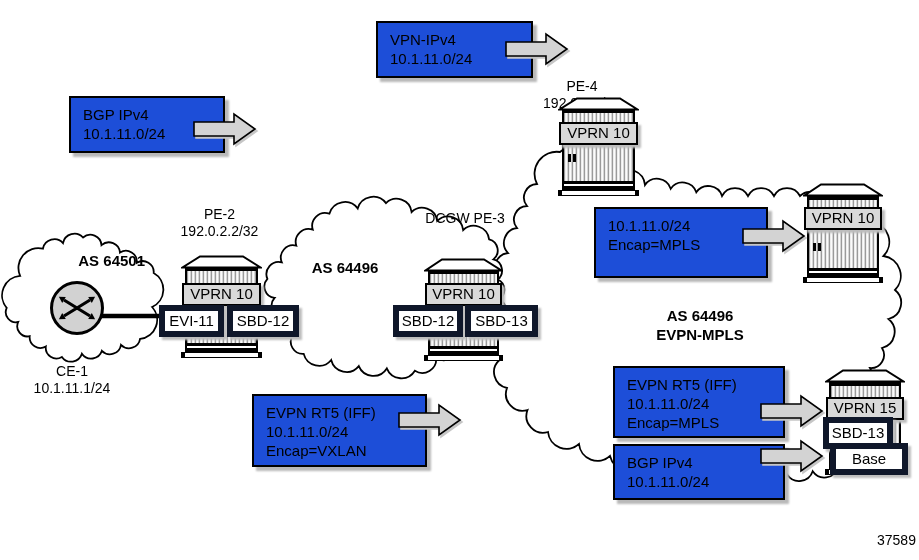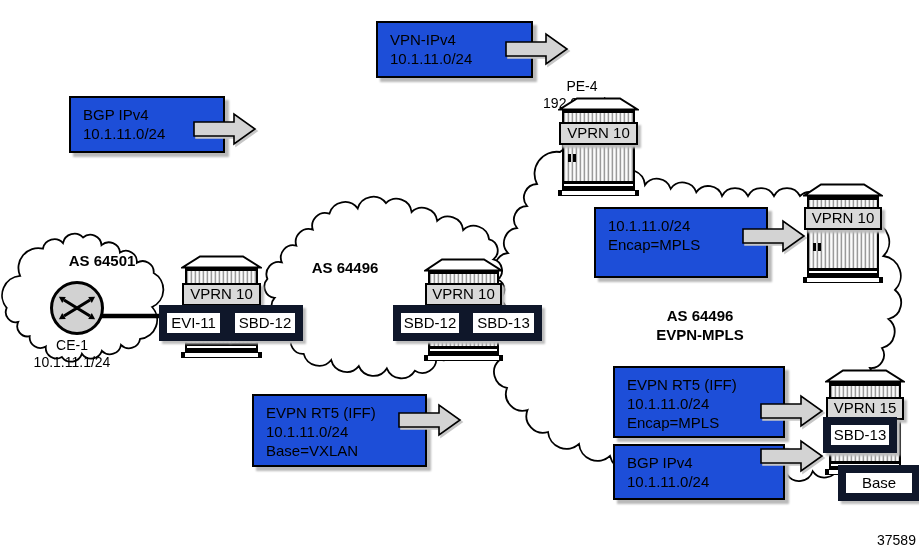--- a/index.html
+++ b/index.html
@@ -2,42 +2,42 @@
 <html><head>
 <meta charset="utf-8">
 <style>
   html,body{margin:0;padding:0;background:#fff;}
   .canvas{position:relative;width:919px;height:560px;background:#fff;overflow:hidden;
           font-family:"Liberation Sans",sans-serif;color:#000;}
   
   .clouds-layer{position:absolute;left:0;top:0;z-index:1;}
   .node-label{position:absolute;text-align:center;font-size:14px;line-height:17px;z-index:4;}
   .cloud-label{position:absolute;text-align:center;font-weight:bold;font-size:15px;line-height:19px;z-index:3;}
-  .ce-label{position:absolute;text-align:center;font-size:14px;line-height:17px;z-index:3;}
+  .ce-label{position:absolute;text-align:center;font-size:14px;line-height:17px;z-index:3;margin-top:26px;}
   
   .callout{position:absolute;background:#1d4ed8;border:2px solid #000;box-sizing:border-box;
            box-shadow:4px 4px 2px #b9b9b9;padding:7px 6px 0 12px;font-size:15px;line-height:19px;z-index:6;}
   .callout span{display:block;white-space:nowrap;}
   
   .flow-arrow{position:absolute;z-index:8;filter:drop-shadow(2px 2px 0 #c6c6c6);}
   .flow-arrow polygon{fill:#d3d3d3;stroke:#000;stroke-width:1.6;}
   
   .router{position:absolute;z-index:5;}
   .router .lid{position:absolute;left:-4px;top:0;}
   .router .lid polygon{fill:#fff;stroke:#000;stroke-width:2;}
   .router .body{position:absolute;left:0;right:0;border:2px solid #000;border-top:4px solid #000;
     background-image:
       linear-gradient(to bottom,#000 0px,#000 3px,#fff 3px,#fff 5px,#000 5px,#000 8px),
       repeating-linear-gradient(to right,#9a9a9a 0px,#9a9a9a 1px,#ededed 1px,#ededed 2px,#fbfbfb 2px,#fbfbfb 3px,#d6d6d6 3px,#d6d6d6 4px);
     background-size:100% 8px,100% 100%;
     background-position:bottom left,top left;
     background-repeat:no-repeat,repeat;}
   .router .plate{position:absolute;left:-3px;right:-3px;height:19px;background:#d9d9d9;border:2px solid #000;
      text-align:center;font-size:15px;line-height:18px;z-index:2;box-shadow:3px 3px 2px #bdbdbd;white-space:nowrap;}
-  .router .tag{position:absolute;height:20px;background:#fff;border:8px solid #0f172a;text-align:center;
+  .router .tag{position:absolute;height:20px;background:#fff;border:6px solid #0f172a;text-align:center;
      font-size:15px;line-height:19px;z-index:3;box-shadow:3px 3px 2px #bdbdbd;white-space:nowrap;}
   .router .leds{position:absolute;left:6px;width:3px;height:8px;background:#000;box-shadow:5px 0 0 #000;z-index:2;}
   .router .foot{position:absolute;left:-4px;right:-4px;height:4px;background:#fff;border:1.5px solid #000;
      border-left:4px solid #000;border-right:4px solid #000;}
   
   .ce-circle{position:absolute;left:50px;top:281px;width:48px;height:48px;border-radius:50%;
      background:#d2d2d2;border:3px solid #000;z-index:5;}
   .ce-circle svg{position:absolute;left:0;top:0;}
   .fignum{position:absolute;left:852px;top:532px;font-size:14px;z-index:3;margin-left:25px;}
 </style>
@@ -46,21 +46,21 @@
 
 <div class="canvas">
 
   <svg class="clouds-layer" width="919" height="560" id="cloudsvg">
       <path d="M560.0,152.0 A17.0,17.0 0 0 1 588.3,163.0 A17.0,17.0 0 0 1 616.7,174.0 A17.0,17.0 0 0 1 645.0,185.0 A14.5,14.5 0 0 1 670.7,188.7 A14.5,14.5 0 0 1 696.3,192.3 A14.5,14.5 0 0 1 722.0,196.0 A14.6,14.6 0 0 1 748.0,196.0 A14.6,14.6 0 0 1 774.0,196.0 A14.6,14.6 0 0 1 800.0,196.0 A14.3,14.3 0 0 1 824.0,204.7 A14.3,14.3 0 0 1 848.0,213.3 A14.3,14.3 0 0 1 872.0,222.0 A20.1,20.1 0 0 1 883.5,256.0 A20.1,20.1 0 0 1 895.0,290.0 A16.6,16.6 0 0 1 888.5,319.0 A16.6,16.6 0 0 1 882.0,348.0 A13.1,13.1 0 0 1 870.0,368.0 A13.1,13.1 0 0 1 858.0,388.0 A15.4,15.4 0 0 1 851.3,414.7 A15.4,15.4 0 0 1 844.7,441.3 A15.4,15.4 0 0 1 838.0,468.0 A14.3,14.3 0 0 1 812.7,471.3 A14.3,14.3 0 0 1 787.3,474.7 A14.3,14.3 0 0 1 762.0,478.0 A15.3,15.3 0 0 1 734.7,476.0 A15.3,15.3 0 0 1 707.3,474.0 A15.3,15.3 0 0 1 680.0,472.0 A20.1,20.1 0 0 1 645.0,464.0 A20.1,20.1 0 0 1 610.0,456.0 A18.6,18.6 0 0 1 579.0,444.0 A18.6,18.6 0 0 1 548.0,432.0 A16.8,16.8 0 0 1 527.5,410.0 A16.8,16.8 0 0 1 507.0,388.0 A16.2,16.2 0 0 1 499.5,360.0 A16.2,16.2 0 0 1 492.0,332.0 A15.2,15.2 0 0 1 495.5,305.0 A15.2,15.2 0 0 1 499.0,278.0 A14.9,14.9 0 0 1 508.0,253.0 A14.9,14.9 0 0 1 517.0,228.0 A13.5,13.5 0 0 1 527.0,206.0 A13.5,13.5 0 0 1 537.0,184.0 A22.1,22.1 0 0 1 560.0,152.0 Z" fill="#fff" stroke="#000" stroke-width="1.8"></path>
       <path d="M83.0,237.5 A11.2,11.2 0 0 1 101.5,245.1 A11.2,11.2 0 0 1 120.0,252.6 A11.0,11.0 0 0 1 136.9,262.8 A11.0,11.0 0 0 1 153.7,273.0 A19.1,19.1 0 0 1 152.1,307.0 A19.1,19.1 0 0 1 140.1,338.9 A11.2,11.2 0 0 1 121.0,344.8 A11.2,11.2 0 0 1 101.9,350.8 A11.3,11.3 0 0 1 81.9,353.8 A11.3,11.3 0 0 1 61.9,356.9 A10.7,10.7 0 0 1 45.8,346.5 A10.7,10.7 0 0 1 29.7,336.2 A10.2,10.2 0 0 1 18.2,322.0 A10.2,10.2 0 0 1 6.7,307.8 A19.4,19.4 0 0 1 20.1,275.9 A19.8,19.8 0 0 1 42.9,248.7 A11.7,11.7 0 0 1 63.0,243.1 A11.7,11.7 0 0 1 83.0,237.5 Z" fill="#fff" stroke="#000" stroke-width="1.8"></path>
       <path d="M386.0,203.1 A15.2,15.2 0 0 1 411.6,212.0 A15.2,15.2 0 0 1 437.2,220.9 A15.4,15.4 0 0 1 463.2,230.1 A15.4,15.4 0 0 1 489.1,239.3 A11.5,11.5 0 0 1 493.4,259.4 A11.5,11.5 0 0 1 497.7,279.5 A11.1,11.1 0 0 1 498.8,299.3 A11.1,11.1 0 0 1 499.9,319.2 A13.9,13.9 0 0 1 478.7,332.3 A13.9,13.9 0 0 1 457.5,345.4 A13.9,13.9 0 0 1 436.2,358.1 A13.9,13.9 0 0 1 414.9,370.8 A15.8,15.8 0 0 1 386.8,368.4 A15.8,15.8 0 0 1 358.8,366.1 A15.8,15.8 0 0 1 331.2,360.0 A15.8,15.8 0 0 1 303.7,353.9 A12.1,12.1 0 0 1 292.8,335.2 A12.1,12.1 0 0 1 281.9,316.6 A11.3,11.3 0 0 1 274.6,297.8 A11.3,11.3 0 0 1 267.4,278.9 A12.3,12.3 0 0 1 281.8,262.3 A12.3,12.3 0 0 1 296.3,245.7 A12.9,12.9 0 0 1 312.8,229.7 A12.9,12.9 0 0 1 329.4,213.7 A16.1,16.1 0 0 1 357.7,208.4 A16.1,16.1 0 0 1 386.0,203.1 Z" fill="#fff" stroke="#000" stroke-width="1.8"></path>
       <line x1="100" y1="316" x2="163" y2="316" stroke="#000" stroke-width="4.5"></line>
     </svg>
 
-  <div class="cloud-label" style="left:42px;top:251px;width:120px;">
+  <div class="cloud-label" style="left:25px;top:251px;width:120px;text-align:right;">
     <span>AS 64501</span>
   </div>
   <div class="cloud-label" style="left:285px;top:258px;width:120px;">
     <div>AS 64496</div>
   </div>
   <div class="cloud-label" style="left:625px;top:306px;width:150px;">
     <div>AS 64496</div>
     <div>EVPN-MPLS</div>
   </div>
 
@@ -71,21 +71,26 @@
       <polygon points="5.9,12.8 9.2,18.9 12.8,13.1"></polygon>
       <polygon points="42.1,12.8 38.8,18.9 35.2,13.1"></polygon>
       <polygon points="5.9,35.2 12.8,34.9 9.2,29.1"></polygon>
     </svg>
   </div>
   <div class="ce-label" style="left:17px;top:337px;width:110px;">
     <div>CE-1</div>
     <div>10.1.11.1/24</div>
   </div>
 
+  <div class="node-label" style="left:162px;top:206px;width:115px;">
+    <div>PE-2</div>
+    <div>192.0.2.2/32</div>
+  </div>
   <div class="node-label" style="left:403px;top:210px;width:124px;">
+    <div>DCGW PE-3</div>
   </div>
   <div class="node-label" style="left:524px;top:58px;width:116px;margin-top:20px;">
     <div>PE-4</div>
     <div>192.0.2.4/32</div>
   </div>
 
   <div class="router" style="left:185px;top:255px;width:73px;height:103px;">
     <svg class="lid" width="81" height="14" viewBox="0 0 81 14">
         <polygon points="19,1.5 62,1.5 79.5,12.5 1.5,12.5"></polygon>
       </svg>
@@ -127,40 +132,40 @@
     <div class="foot" style="top:94px;"></div>
   </div>
 
   <div class="router" style="left:829px;top:369px;width:72px;height:90px;">
     <svg class="lid" width="80" height="14" viewBox="0 0 80 14">
         <polygon points="18,1.5 61,1.5 78.5,12.5 1.5,12.5"></polygon>
       </svg>
     <div class="body" style="top:13px;height:83px;"></div>
     <div class="plate" style="top:28px;">VPRN 15</div>
     <div class="tag" style="left:-6px;top:48px;width:58px;">SBD-13</div>
-    <div class="tag" style="left:9px;top:74px;width:66px;margin-top:22px;">Base</div>
+    <div class="tag" style="left:1px;top:74px;width:66px;">Base</div>
     <div class="foot" style="top:100px;"></div>
   </div>
 
   <div class="callout" style="left:69px;top:96px;width:156px;height:57px;">
     <span>BGP IPv4</span>
     <span>10.1.11.0/24</span>
   </div>
   <div class="callout" style="left:376px;top:21px;width:157px;height:57px;">
     <span>VPN-IPv4</span>
     <span>10.1.11.0/24</span>
   </div>
   <div class="callout" style="left:594px;top:207px;width:174px;height:71px;">
     <span>10.1.11.0/24</span>
     <span>Encap=MPLS</span>
   </div>
   <div class="callout" style="left:252px;top:394px;width:175px;height:73px;">
     <span>EVPN RT5 (IFF)</span>
     <span>10.1.11.0/24</span>
-    <span>Base=VXLAN</span>
+    <span>Encap=VXLAN</span>
   </div>
   <div class="callout" style="left:613px;top:366px;width:172px;height:72px;">
     <span>EVPN RT5 (IFF)</span>
     <span>10.1.11.0/24</span>
     <span>Encap=MPLS</span>
   </div>
   <div class="callout" style="left:613px;top:444px;width:172px;height:56px;">
     <span>BGP IPv4</span>
     <span>10.1.11.0/24</span>
   </div>

